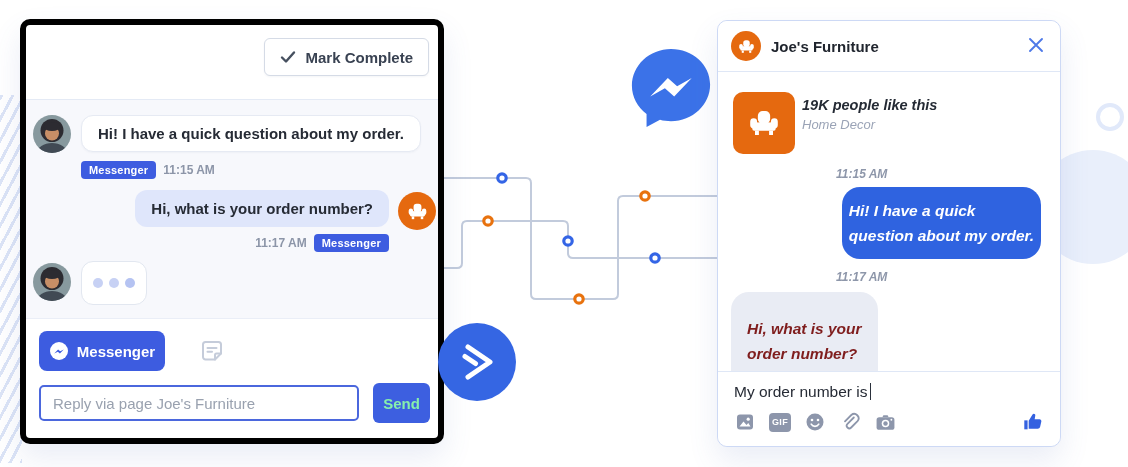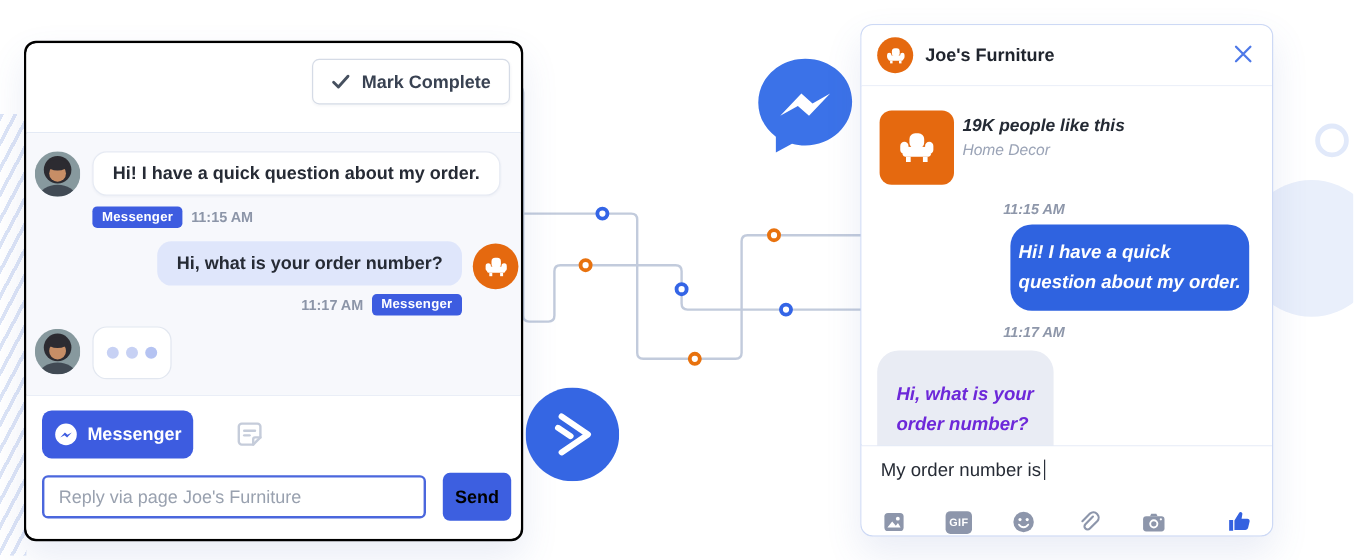--- a/index.html
+++ b/index.html
@@ -8,21 +8,21 @@
 
   
   .stripes{position:absolute;left:0;top:95px;width:22px;height:368px;z-index:0;
     background:repeating-linear-gradient(118deg,#dce4f6 0 3px,rgba(255,255,255,0) 3px 10px);}
 
   .decor-svg{position:absolute;inset:0;z-index:1;}
 
   
   .card{position:absolute;background:#fff;border-radius:10px;z-index:2;
         box-shadow:0 14px 30px rgba(86,108,180,.12);}
-  .left-card{left:20px;top:34px;width:412px;height:413px;border:2px solid #000000;}
+  .left-card{left:20px;top:19px;width:412px;height:413px;border:6px solid #000000;}
   .right-card{left:717px;top:20px;width:342px;height:425px;border:1px solid #cdd9f5;}
 
   
   .lc-header{position:relative;height:74px;border-bottom:1px solid #e4eaf5;border-radius:10px 10px 0 0;background:#fff;}
   .mark-complete{position:absolute;top:13px;right:9px;height:38px;display:flex;align-items:center;gap:9px;
     padding:0 15px;background:#fff;border:1px solid #d5dbe6;border-radius:6px;cursor:pointer;
     font-size:15px;font-weight:700;color:#394252;box-shadow:0 1px 2px rgba(30,50,100,.05);}
   .lc-body{position:relative;height:218px;background:#f7f8fc;}
   .avatar{position:absolute;width:38px;height:38px;border-radius:50%;overflow:hidden;}
   .bubble-in{position:absolute;left:55px;top:15px;background:#fff;border:1px solid #e6eaf3;border-radius:12px;
@@ -39,43 +39,43 @@
   .dot{width:10px;height:10px;border-radius:50%;background:#c7d1f4;}
   .dot.d3{background:#b5c3f2;}
   .lc-footer{position:relative;height:119px;background:#fff;border-top:1px solid #eaeef7;border-radius:0 0 10px 10px;}
   .msgr-btn{position:absolute;left:13px;top:12px;width:126px;height:40px;background:#3d5ce0;border:none;border-radius:8px;
     display:flex;align-items:center;justify-content:center;gap:8px;color:#fff;font-size:15px;font-weight:700;cursor:pointer;}
   .note-btn{position:absolute;left:173px;top:19px;width:26px;height:26px;background:none;border:none;padding:0;cursor:pointer;}
   .reply-input{position:absolute;left:13px;top:66px;width:320px;height:36px;border:2px solid #4b67dd;border-radius:5px;
     padding:0 12px;font-family:"Liberation Sans",sans-serif;font-size:15px;color:#000000;box-sizing:border-box;outline:none;}
   .reply-input::placeholder{color:#99a1af;}
   .send-btn{position:absolute;right:8px;top:64px;width:57px;height:40px;background:#3d5fe0;border:none;border-radius:6px;
-    color:#000000;font-size:15px;font-weight:700;cursor:pointer;}
+    color:#86efac;font-size:15px;font-weight:700;cursor:pointer;}
 
   
   .rc-header{position:relative;height:50px;border-bottom:1px solid #dfe7f6;display:flex;align-items:center;
     padding:0 13px;gap:10px;background:#fff;border-radius:10px 10px 0 0;}
   .rc-avatar{width:30px;height:30px;border-radius:50%;background:#e5690f;display:flex;align-items:center;justify-content:center;flex:none;}
   .rc-title{font-size:15px;font-weight:700;color:#20252e;}
   .rc-close{margin-left:auto;width:22px;height:22px;background:none;border:none;padding:0;cursor:pointer;}
   .rc-body{position:relative;height:298px;background:#fff;font-style:italic;}
   .page-square{position:absolute;left:15px;top:20px;width:62px;height:62px;background:#e5690f;border-radius:10px;
     display:flex;align-items:center;justify-content:center;}
   .page-likes{position:absolute;left:84px;top:25px;font-size:14.5px;font-weight:700;color:#242a34;}
   .page-cat{position:absolute;left:84px;top:45px;font-size:13px;font-weight:400;color:#9aa3b6;}
   .rc-time{position:absolute;left:118px;font-size:12px;font-weight:700;color:#8e97aa;}
   .rc-bubble-blue{position:absolute;right:19px;top:115px;background:#2f63e0;border-radius:18px;padding:11px 7px;
     font-size:15.5px;font-weight:700;color:#fff;line-height:25px;white-space:pre-line;}
   .rc-bubble-gray{position:absolute;left:13px;top:220px;background:#e9ecf4;border-radius:18px;padding:24px 16px;
-    font-size:15.5px;font-weight:700;color:#6d28d9;line-height:25px;white-space:pre-line;}
+    font-size:15.5px;font-weight:700;color:#7f1d1d;line-height:25px;white-space:pre-line;}
   .rc-composer{position:absolute;left:0;right:0;bottom:0;height:75px;border-top:1px solid #dfe7f6;
     padding:11px 16px 0;box-sizing:border-box;border-radius:0 0 10px 10px;background:#fff;}
   .typed{font-size:15.5px;font-weight:400;color:#262b35;cursor:text;}
   .caret{display:inline-block;width:1.5px;height:17px;background:#2a303b;margin-left:2px;vertical-align:-3px;}
-  .icon-row{display:flex;align-items:center;gap:32px;margin-top:22px;}
+  .icon-row{display:flex;align-items:center;gap:13px;margin-top:10px;}
   .icon-btn{background:none;border:none;padding:0;width:22px;height:22px;cursor:pointer;display:flex;align-items:center;justify-content:center;}
   .gif-chip{width:27px;height:19px;background:#8d96ab;border-radius:4px;color:#fff;font-size:9px;font-weight:700;
     display:flex;align-items:center;justify-content:center;letter-spacing:.3px;}
   .thumb-btn{margin-left:auto;}
 
   
   .messenger-logo{position:absolute;left:627px;top:44px;width:88px;height:88px;z-index:1;}
   .ac-logo{position:absolute;left:438px;top:323px;width:78px;height:78px;z-index:3;}
 </style>
 </head>

